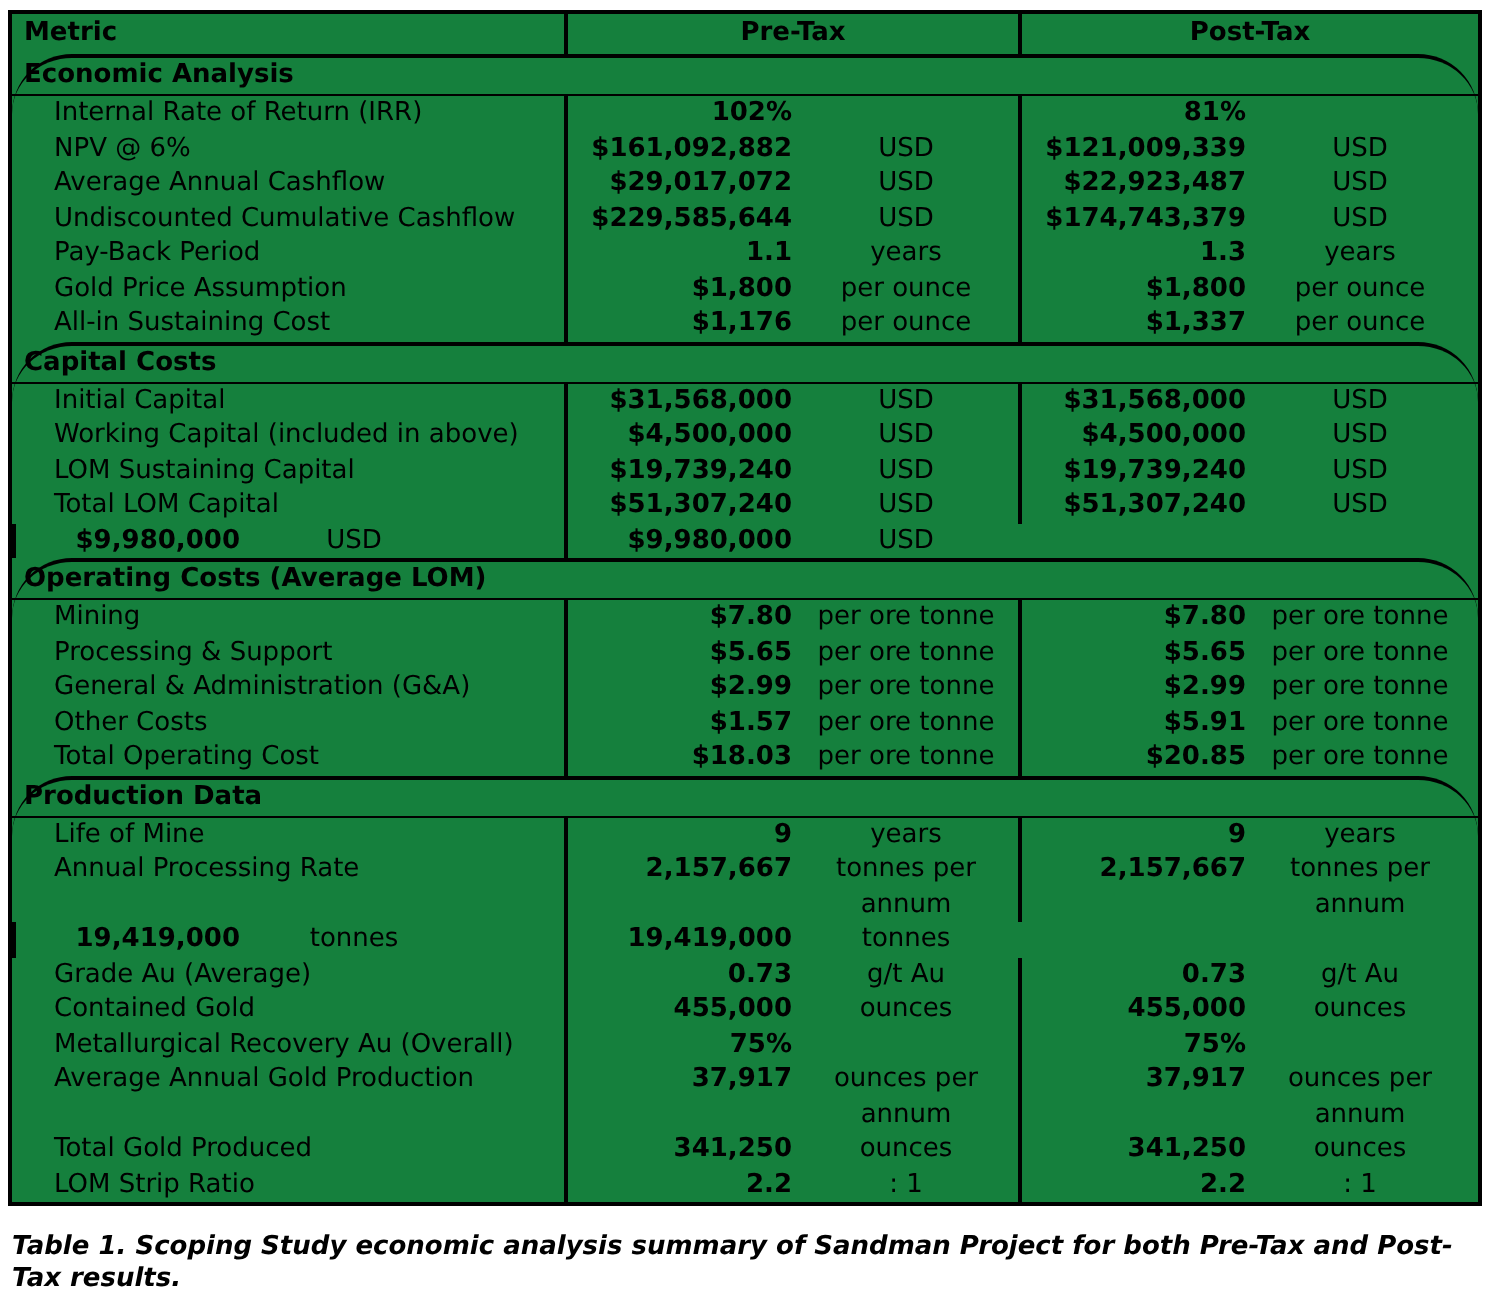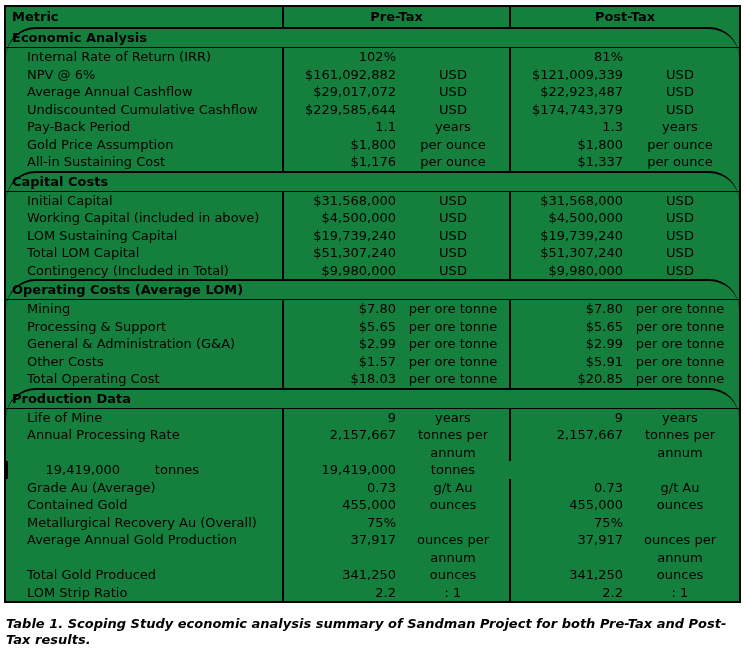--- a/index.html
+++ b/index.html
@@ -65,20 +65,21 @@
     padding-right: 4px;
   }
   .val {
     display: flex;
     align-items: flex-start;
   }
   .val .num {
     flex: 0 0 112px;
     text-align: right;
     white-space: nowrap;
+    font-weight: bold;
   }
   .val .unit {
     margin-left: 9px;
     width: 96px;
     text-align: center;
   }
   .caption {
     margin-top: 13px;
     padding-left: 2px;
     font-size: 13px;
@@ -222,21 +223,20 @@
             <div class="cell c2 val">
               <span class="num">$51,307,240</span>
               <span class="unit">USD</span>
             </div>
             <div class="cell c3 val">
               <span class="num">$51,307,240</span>
               <span class="unit">USD</span>
             </div>
           </div>
           <div class="grid-row data-row">
-            <div class="cell c1 label">Contingency (Included in Total)</div>
             <div class="cell c2 val">
               <span class="num">$9,980,000</span>
               <span class="unit">USD</span>
             </div>
             <div class="cell c3 val">
               <span class="num">$9,980,000</span>
               <span class="unit">USD</span>
             </div>
           </div>
         </div>

